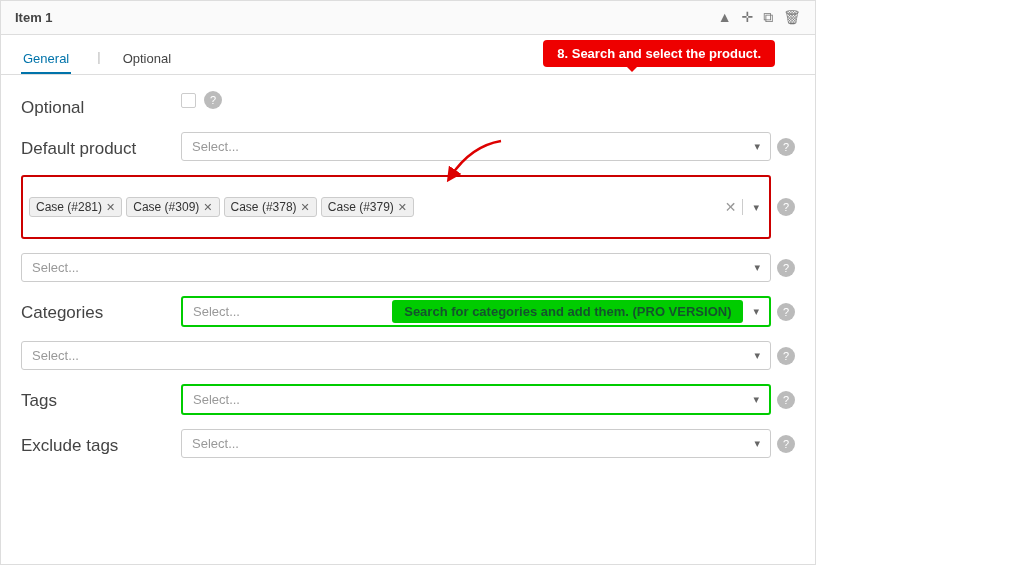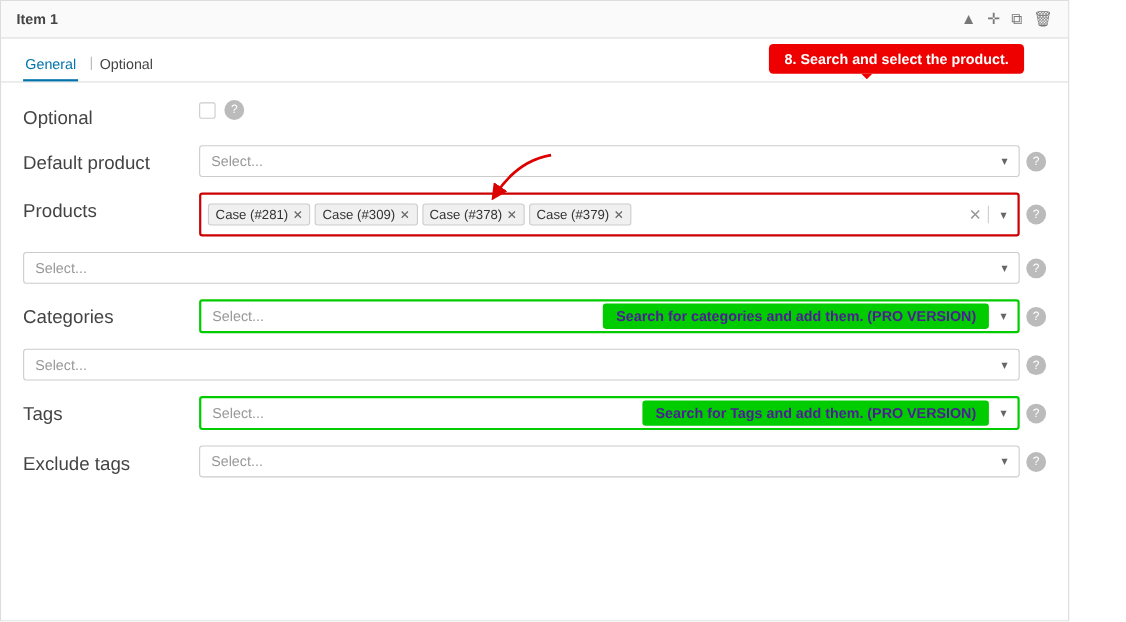--- a/index.html
+++ b/index.html
@@ -5,21 +5,21 @@
     * { box-sizing: border-box; margin: 0; padding: 0; }
     body {
       font-family: -apple-system, BlinkMacSystemFont, 'Segoe UI', sans-serif;
       font-size: 13px;
       background: #fff;
       color: #333;
     }
     .panel {
       border: 1px solid #ddd;
       background: #fff;
-      width: 972px;
+      width: 816px;
       min-height: 565px;
     }
     .panel-header {
       display: flex;
       align-items: center;
       justify-content: space-between;
       padding: 8px 14px;
       border-bottom: 1px solid #ddd;
       background: #fafafa;
     }
@@ -35,21 +35,21 @@
       font-size: 14px;
     }
     .panel-header-icons span {
       cursor: pointer;
     }
     .tabs {
       display: flex;
       align-items: center;
       padding: 10px 20px 0;
       border-bottom: 1px solid #ddd;
-      gap: 0;
+      gap: 16px;
     }
     .tab {
       padding: 6px 2px;
       margin-right: 6px;
       font-size: 13px;
       font-weight: 500;
       cursor: pointer;
       color: #444;
       border-bottom: 2px solid transparent;
     }
@@ -145,21 +145,21 @@
       border-radius: 2px;
       background: #fff;
       cursor: pointer;
     }
     .tags-container {
       display: flex;
       flex-wrap: wrap;
       align-items: center;
       gap: 4px;
       flex: 1;
-      padding: 8px 6px;
+      padding: 20px 6px;
     }
     .tag {
       display: flex;
       align-items: center;
       background: #f0f0f0;
       border: 1px solid #ccc;
       border-radius: 3px;
       padding: 2px 6px;
       font-size: 12px;
       color: #333;
@@ -189,21 +189,21 @@
       content: '';
       position: absolute;
       bottom: -10px;
       left: 36%;
       border: 5px solid transparent;
       border-top-color: #e00;
     }
     .annotation-green {
       display: inline-block;
       background: #00cc00;
-      color: #4c1d95;
+      color: #14532d;
       font-weight: 700;
       font-size: 13px;
       padding: 4px 12px;
       border-radius: 3px;
       margin-left: 10px;
       white-space: nowrap;
     }
   </style>
 </head>
 <body>
@@ -256,21 +256,20 @@
               </marker>
             </defs>
             <path d="M 60 5 Q 30 10 10 40" stroke="#dd0000" stroke-width="2.5" fill="none" marker-end="url(#arrowhead)"></path>
           </svg>
         </div>
         <div class="help-icon">?</div>
       </div>
     </div>
 
     <div class="form-row">
-      <div class="form-label">Products</div>
       <div class="form-control-wrap">
         <div class="select-wrap red-border">
           <div class="tags-container">
             <div class="tag">
               <span>Case (#281)</span>
               <span class="tag-close">✕</span>
             </div>
             <div class="tag">
               <span>Case (#309)</span>
               <span class="tag-close">✕</span>
@@ -321,21 +320,20 @@
         </div>
         <div class="help-icon">?</div>
       </div>
     </div>
 
     <div class="form-row">
       <div class="form-label">Tags</div>
       <div class="form-control-wrap">
         <div class="select-wrap green-border">
           <span class="select-placeholder">Select...</span>
-          <span class="annotation-green">Search for Tags and add them. (PRO VERSION)</span>
           <span class="select-arrow">▾</span>
         </div>
         <div class="help-icon">?</div>
       </div>
     </div>
 
     <div class="form-row">
       <div class="form-label">Exclude tags</div>
       <div class="form-control-wrap">
         <div class="select-wrap">

